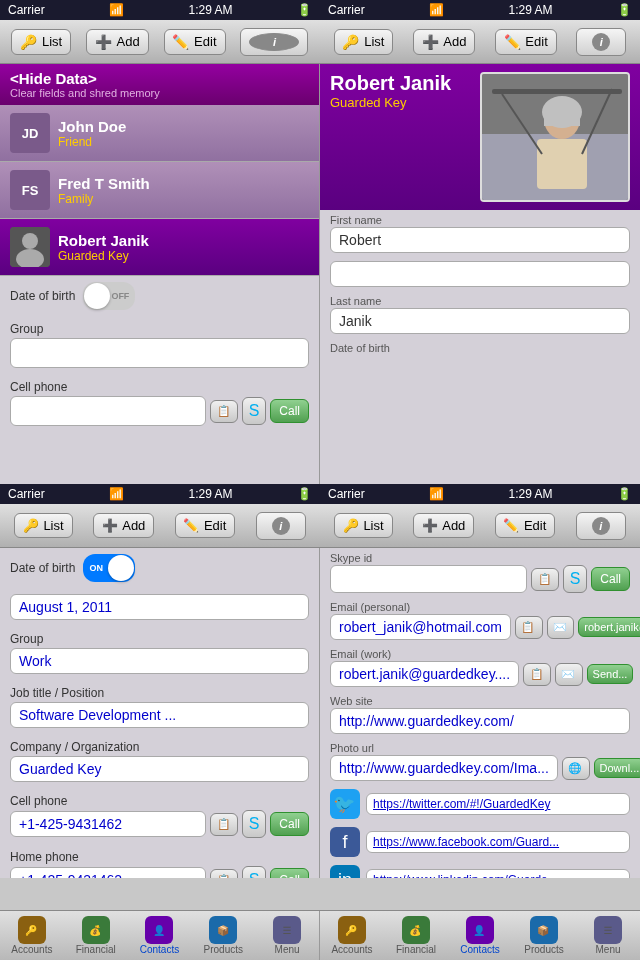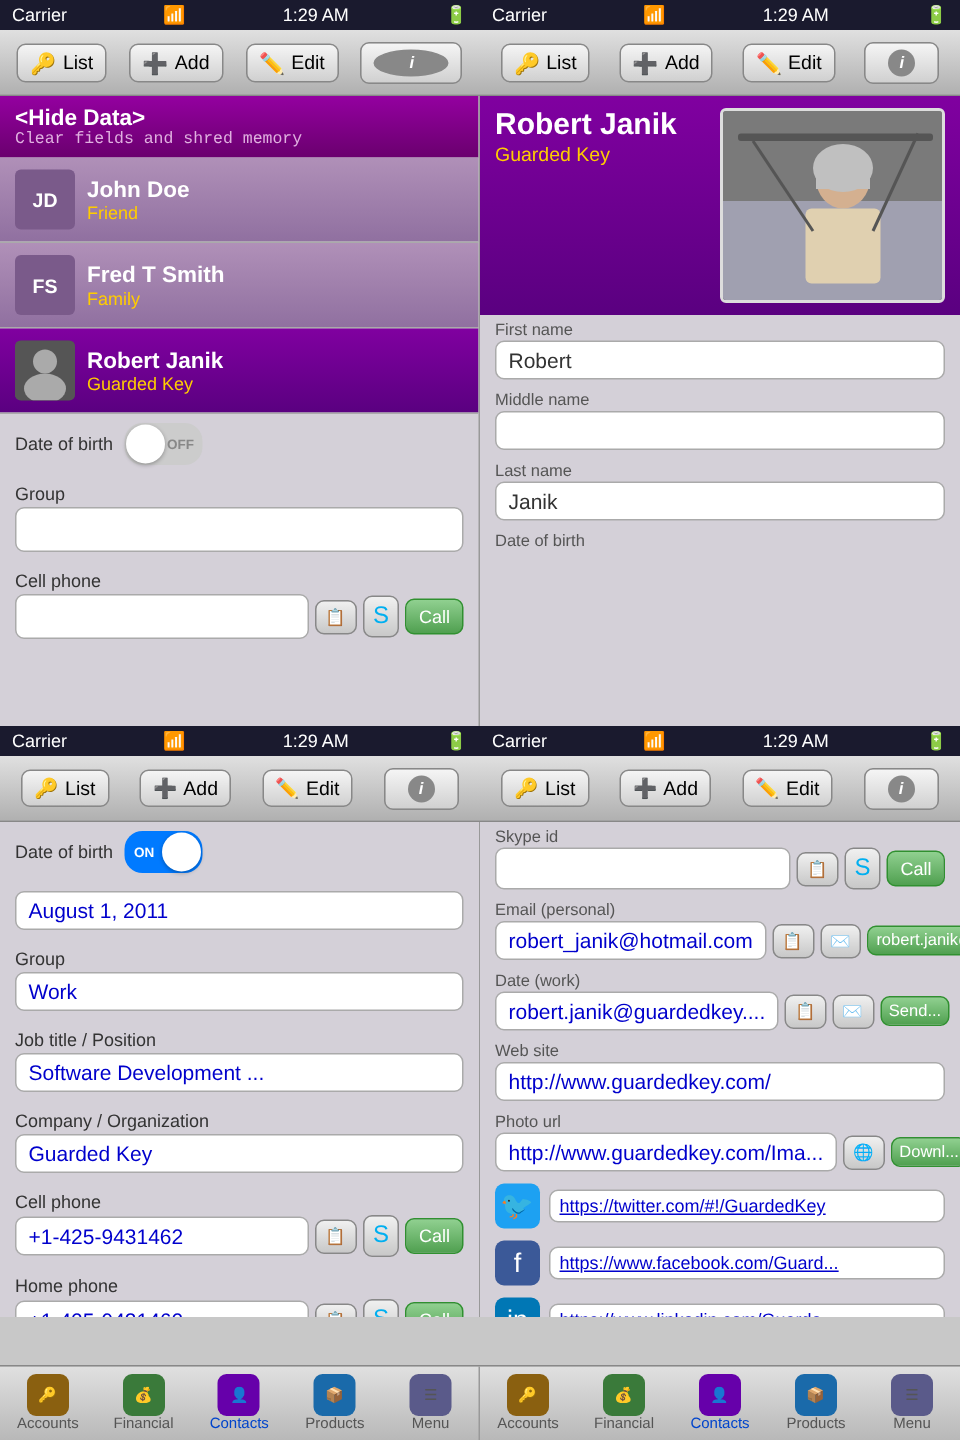--- a/index.html
+++ b/index.html
@@ -44,21 +44,20 @@
       cursor: pointer;
     }
     .hide-data-title {
       color: white;
       font-size: 15px;
       font-weight: bold;
     }
     .hide-data-sub {
       color: #e0b0e0;
       font-size: 11px;
-      font-family: Liberation Mono, monospace;
     }
 
     
     .contact-row {
       display: flex;
       align-items: center;
       padding: 8px 10px;
       border-bottom: 1px solid #aaa;
       background: linear-gradient(to bottom, #b090b8, #9070a0);
       cursor: pointer;
@@ -493,21 +492,20 @@
         </div>
       </div>
     </div>
 
     <div class="right-field-section">
       <div class="right-field-label">First name</div>
       <div class="right-field-value plain">Robert</div>
     </div>
 
     <div class="right-field-section">
-      <div class="right-field-label">Middle name</div>
       <div class="right-field-value plain" style="min-height:26px;"></div>
     </div>
 
     <div class="right-field-section">
       <div class="right-field-label">Last name</div>
       <div class="right-field-value plain">Janik</div>
     </div>
 
     <div class="right-field-section">
       <div class="right-field-label">Date of birth</div>
@@ -635,21 +633,21 @@
       <div class="right-field-label">Email (personal)</div>
       <div style="display:flex;gap:4px;align-items:center;">
         <div class="right-field-value" style="flex:1;">robert_janik@hotmail.com</div>
         <button class="action-btn-sm">📋</button>
         <button class="action-btn-sm">✉️</button>
         <button class="send-btn" style="font-size:11px;padding:3px 5px;">robert.janik@guardedkey....</button>
       </div>
     </div>
 
     <div class="right-field-section">
-      <div class="right-field-label">Date (work)</div>
+      <div class="right-field-label">Email (work)</div>
       <div style="display:flex;gap:4px;align-items:center;">
         <div class="right-field-value" style="flex:1;">robert.janik@guardedkey....</div>
         <button class="action-btn-sm">📋</button>
         <button class="action-btn-sm">✉️</button>
         <button class="send-btn" style="font-size:11px;padding:3px 5px;">Send...</button>
       </div>
     </div>
 
     <div class="right-field-section">
       <div class="right-field-label">Web site</div>

